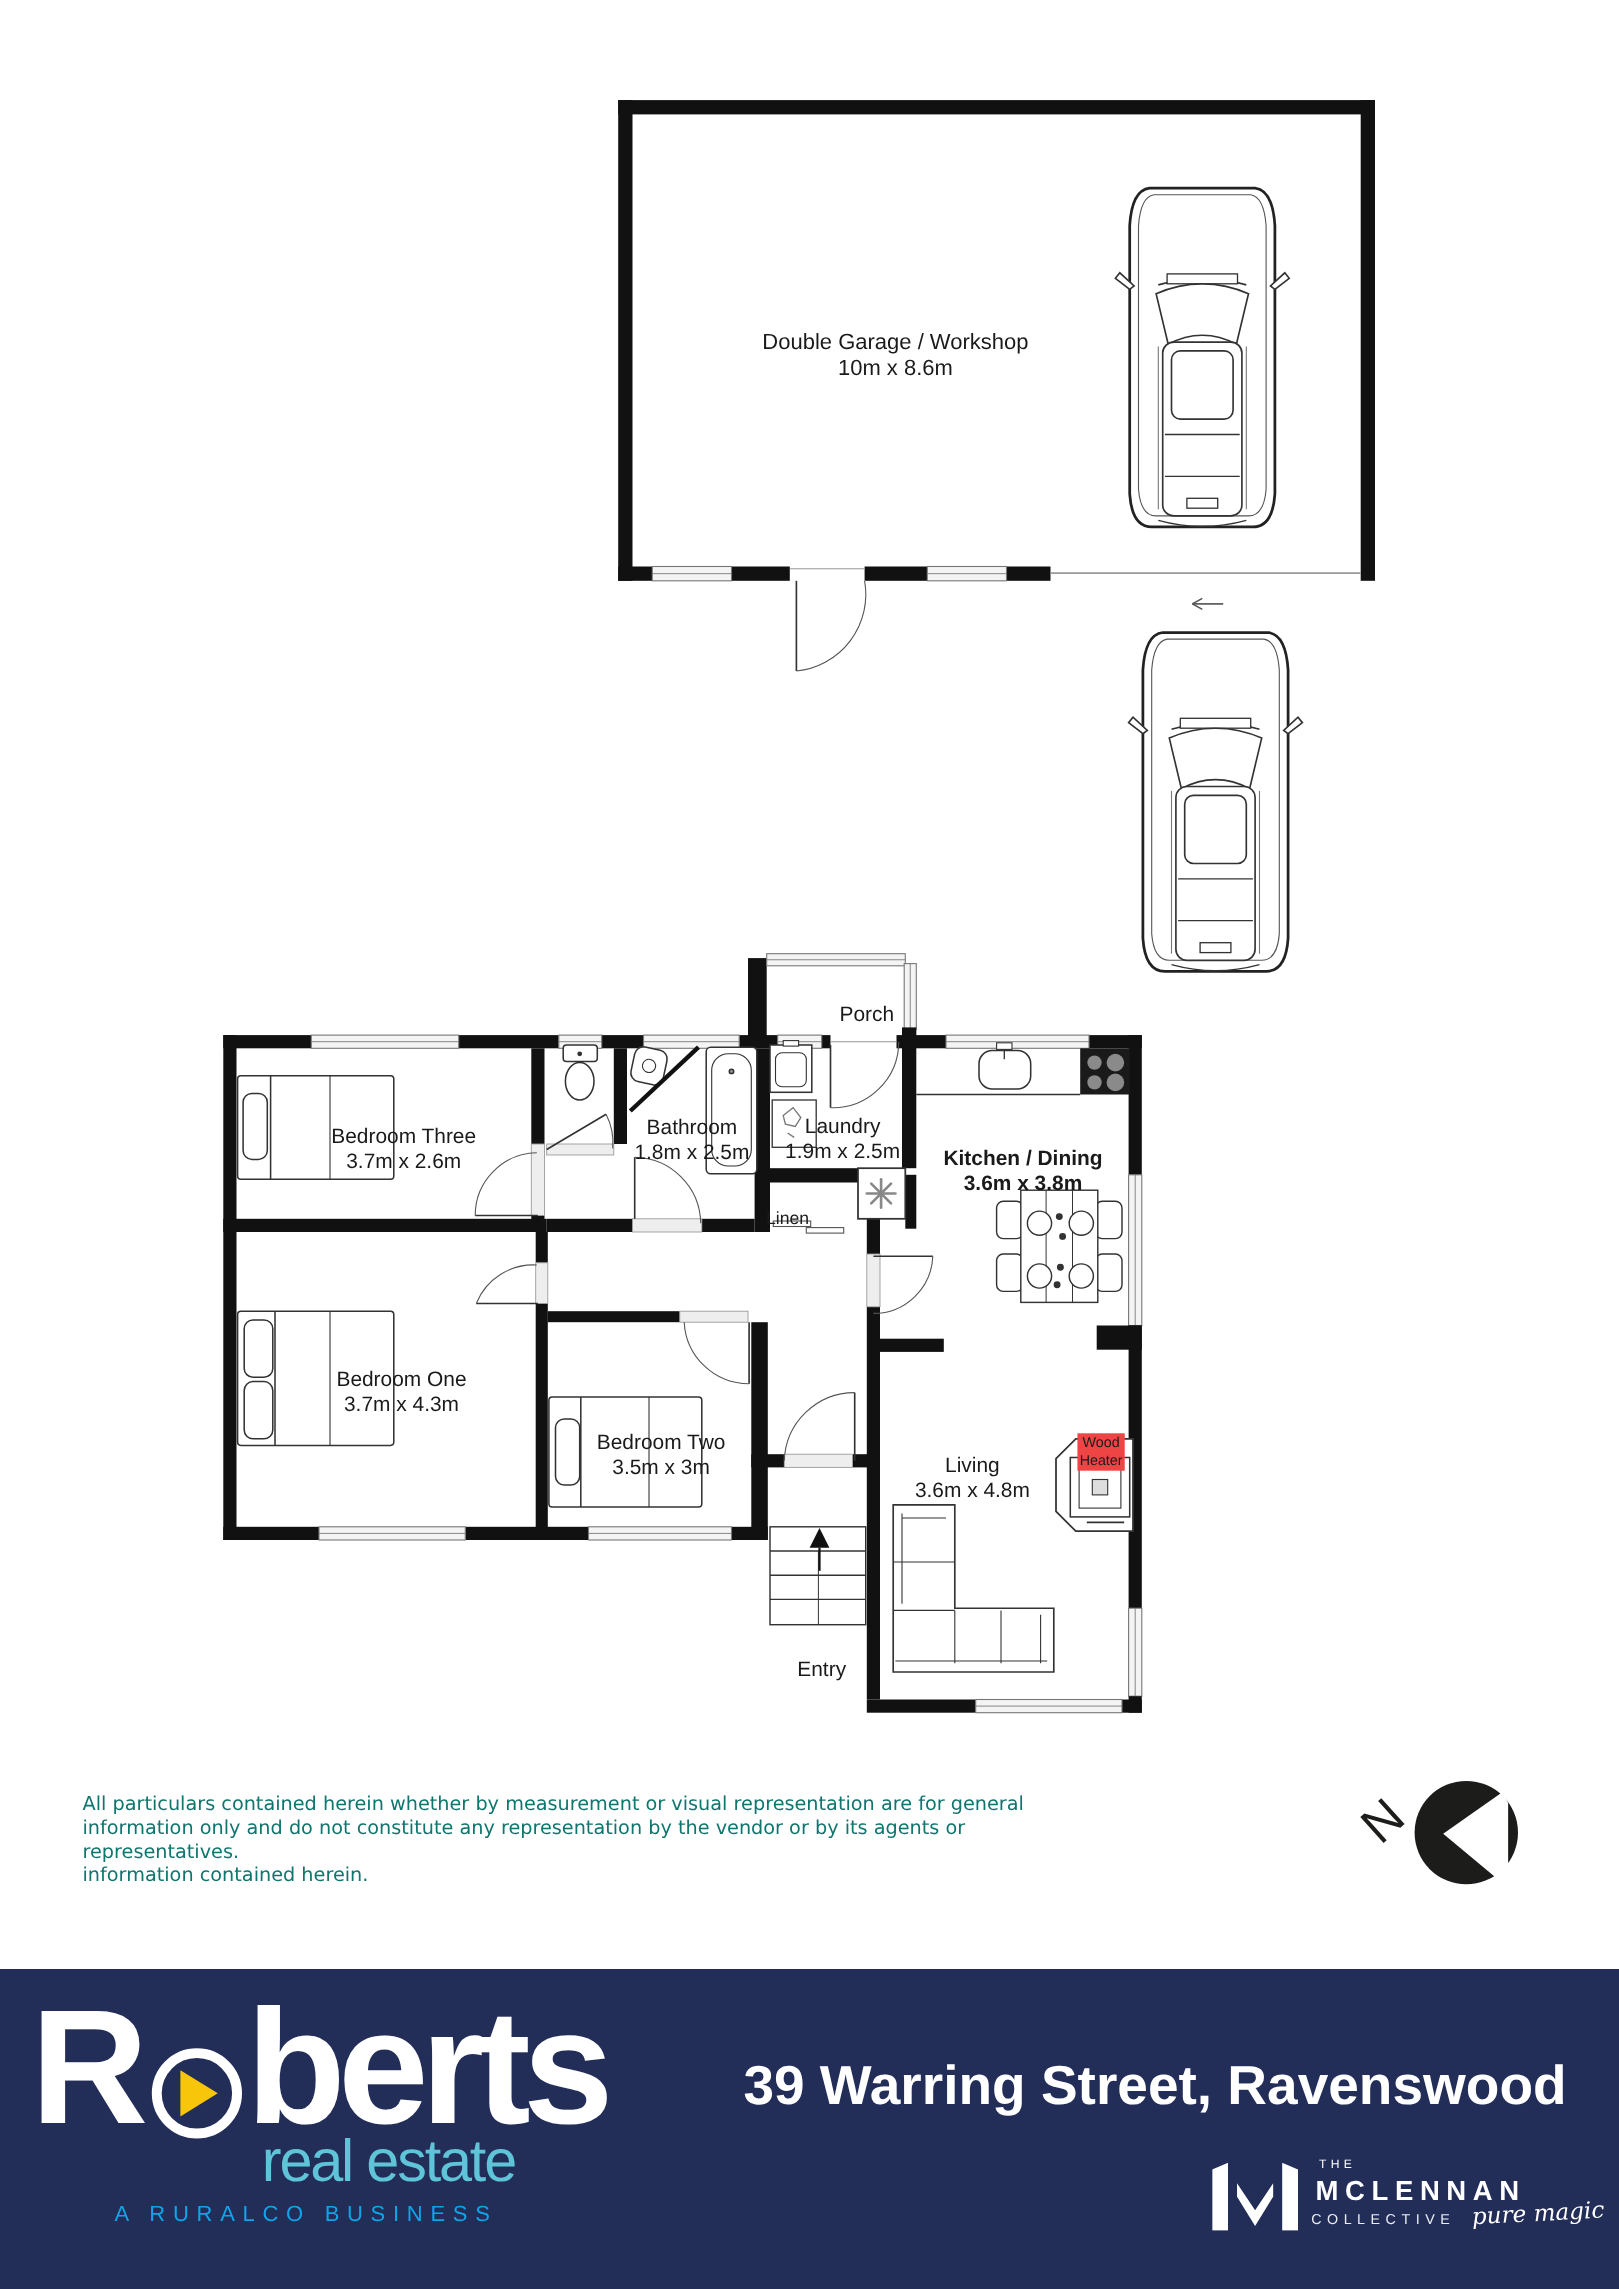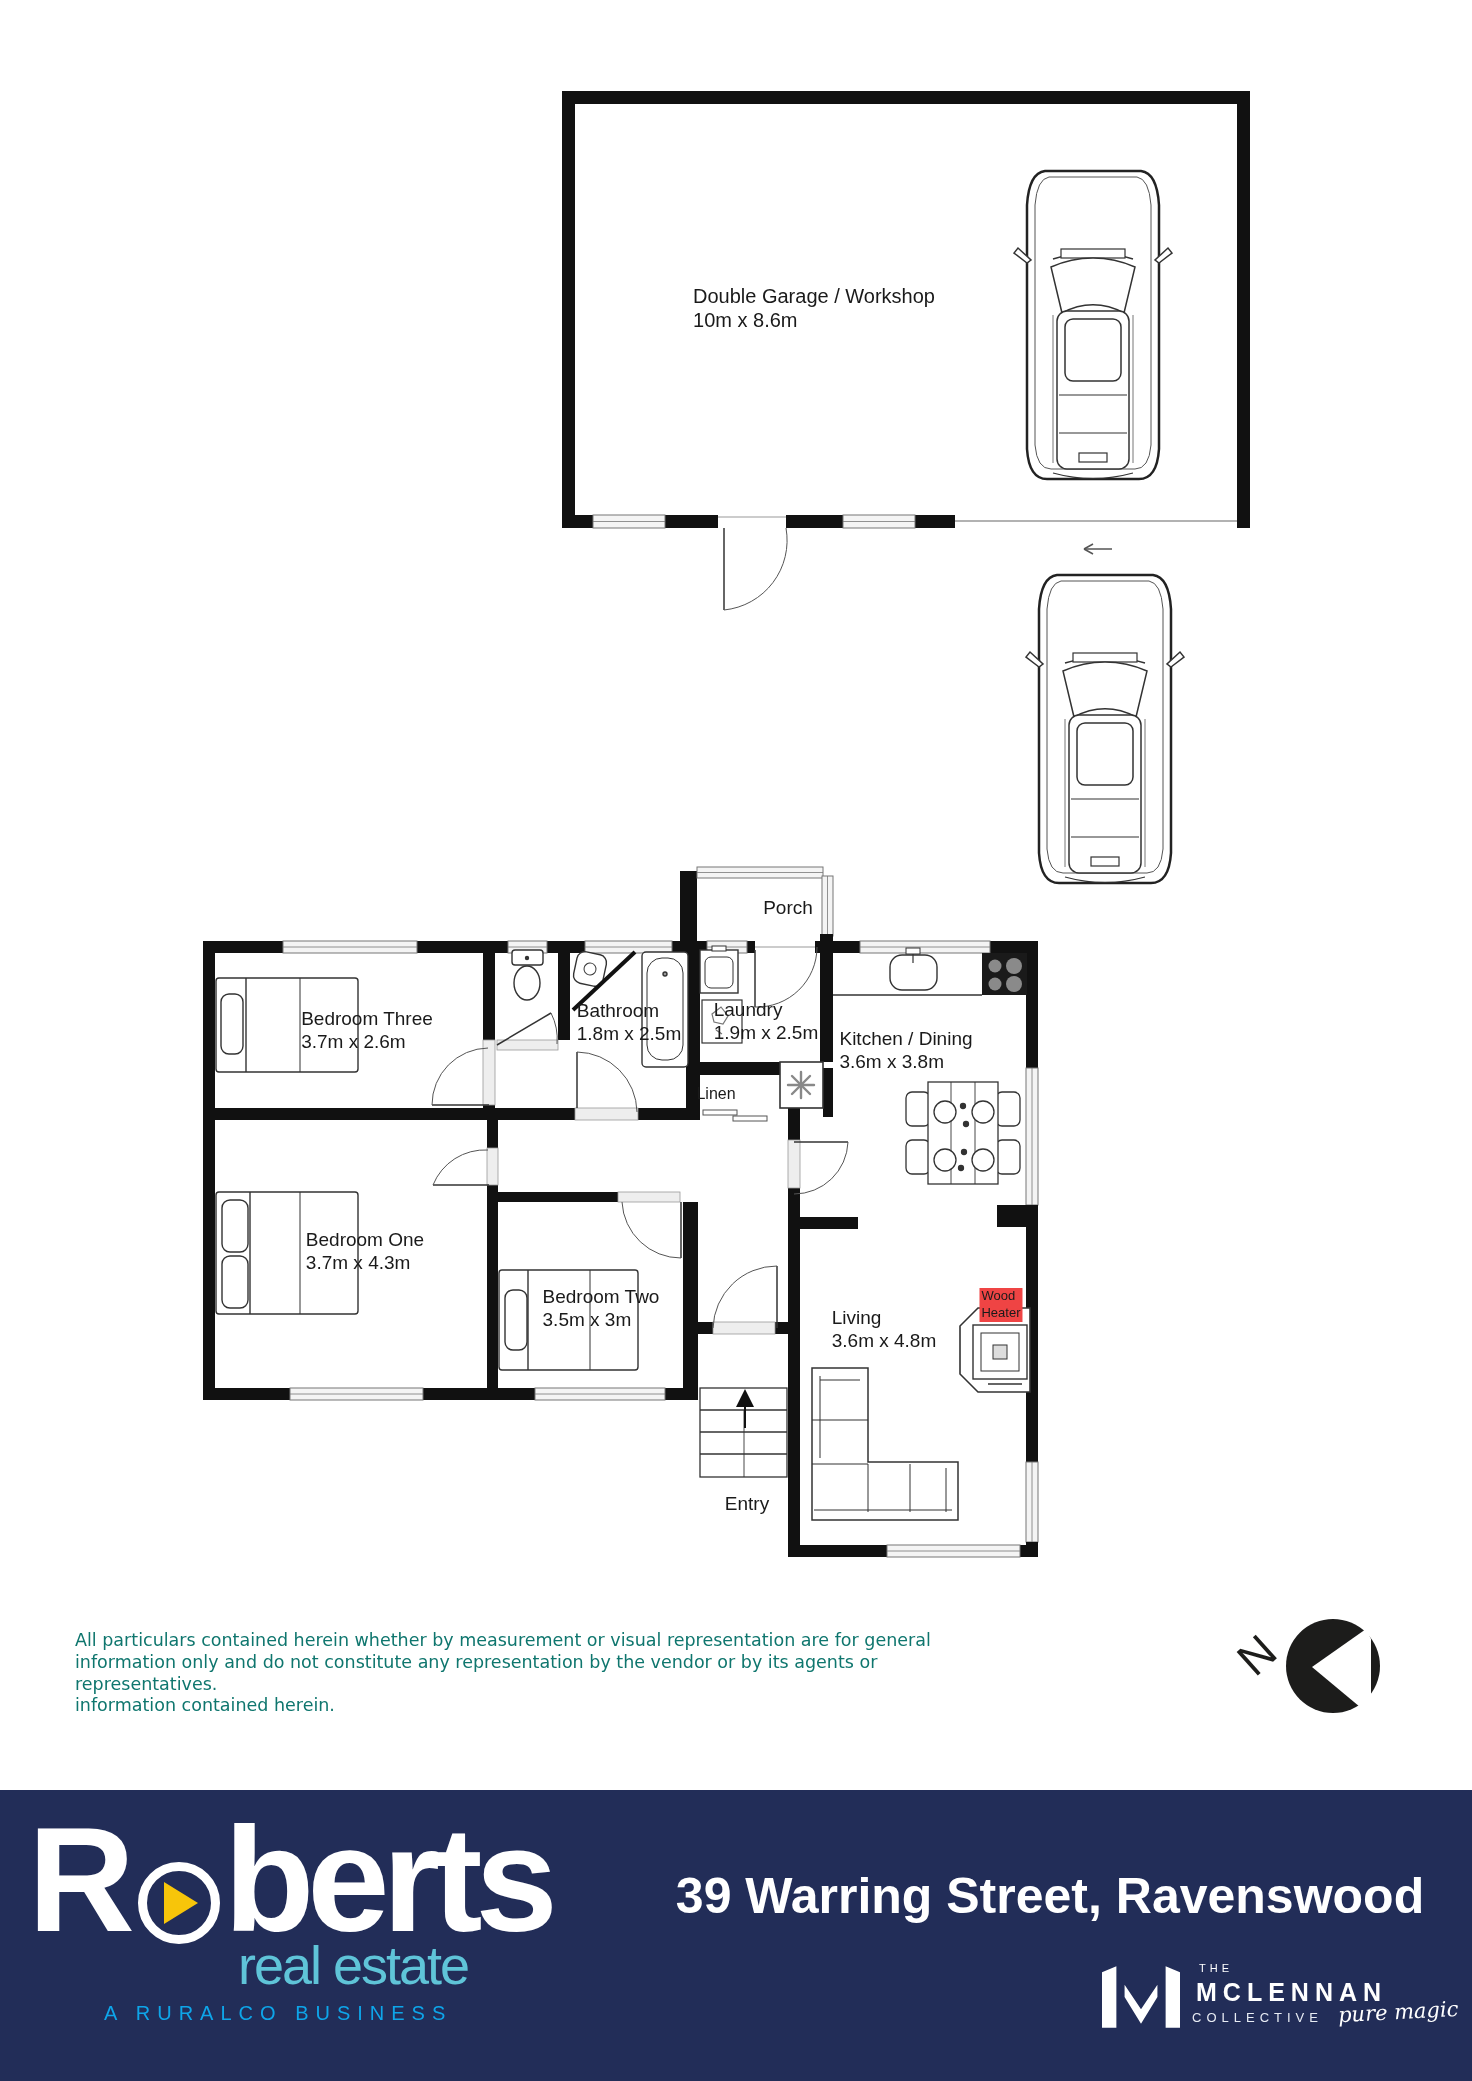--- a/index.html
+++ b/index.html
@@ -1,20 +1,20 @@
 <!DOCTYPE html>
 <html><head>
 <meta charset="utf-8">
 <style>
   html,body{margin:0;padding:0;background:#fff;}
   .canvas{position:relative;width:1472px;height:2081px;background:#fff;overflow:hidden;
           font-family:"Liberation Sans",sans-serif;}
   svg{position:absolute;left:0;top:0;}
-  .lbl{position:absolute;transform:translateX(-50%);color:#1a1a1a;
-       font-size:19px;line-height:1.22;white-space:nowrap;}
+  .lbl{position:absolute;transform:translateX(-50%);text-align:center;color:#1a1a1a;
+       font-size:19px;line-height:1.22;white-space:nowrap;margin-top:15px;}
   .lbl.big{font-size:20px;}
   .lbl.small{font-size:16px;}
   .lbl.tiny{font-size:13px;background:#ef4444;padding:0 2px;line-height:1.3;}
   .disclaimer{position:absolute;left:75px;top:1630px;color:#0f766e;
        font-family:"DejaVu Sans",sans-serif;font-size:17.5px;line-height:21.8px;}
   .north-n{position:absolute;left:1240px;top:1628px;font-size:46px;color:#1d1d1b;
        transform:rotate(-42deg);}
   .footer{position:absolute;left:0;top:1790px;width:1472px;height:291px;background:#222d58;}
   .roberts{position:absolute;left:28px;top:16px;display:flex;align-items:flex-end;
        color:#fff;font-weight:700;font-size:148px;line-height:1;letter-spacing:-7px;}
@@ -357,21 +357,21 @@
     <div>3.7m x 2.6m</div>
   </div>
   <div class="lbl" style="left:629px;top:999px;">
     <div>Bathroom</div>
     <div>1.8m x 2.5m</div>
   </div>
   <div class="lbl" style="left:766px;top:998px;">
     <div>Laundry</div>
     <div>1.9m x 2.5m</div>
   </div>
-  <div class="lbl" style="left:906px;top:1027px;">
+  <div class="lbl" style="left:930px;top:1027px;font-weight:bold;">
     <div>Kitchen / Dining</div>
     <div>3.6m x 3.8m</div>
   </div>
   <div class="lbl small" style="left:716px;top:1084px;">
     <div>Linen</div>
   </div>
   <div class="lbl" style="left:365px;top:1228px;">
     <div>Bedroom One</div>
     <div>3.7m x 4.3m</div>
   </div>

